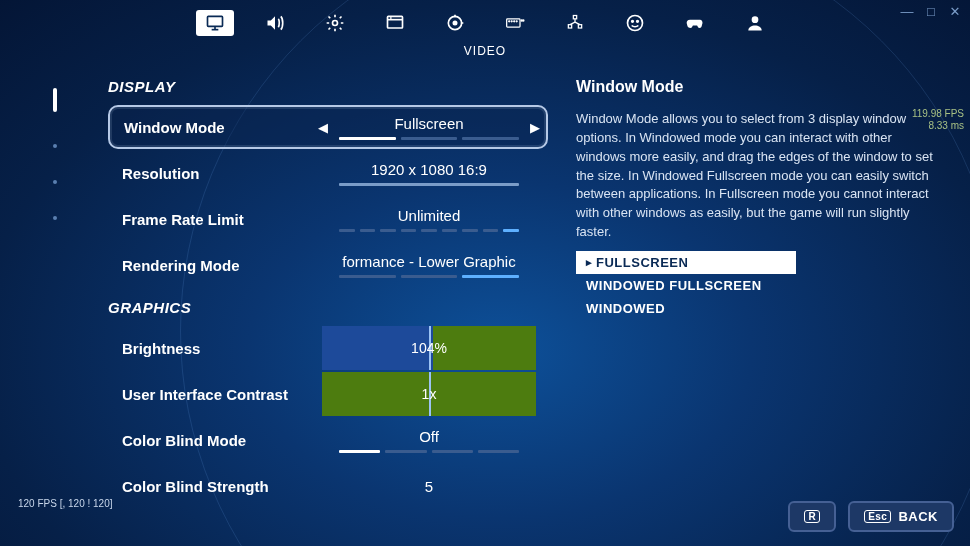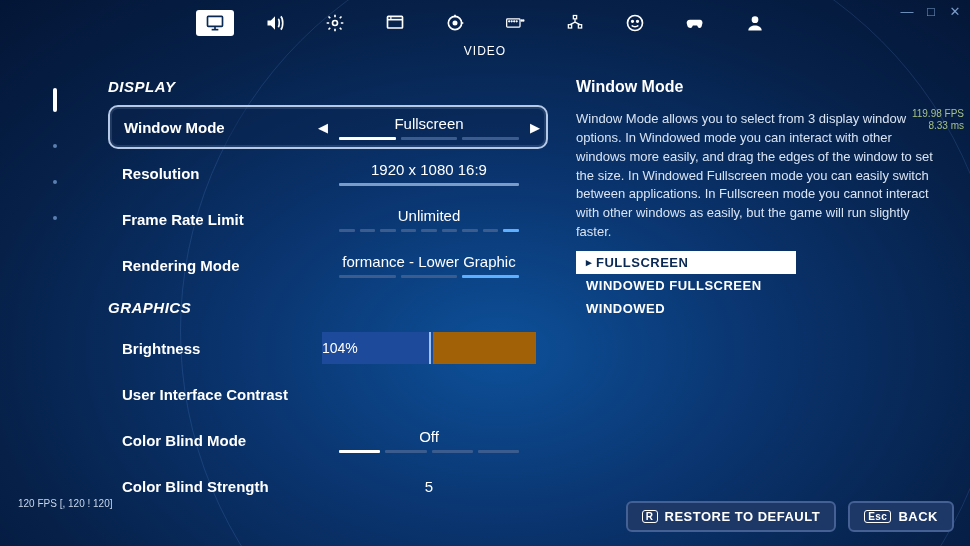--- a/index.html
+++ b/index.html
@@ -24,21 +24,21 @@
 .row .label{font-weight:700;font-size:15px;flex:0 0 200px}
 .valbox{flex:1;display:flex;flex-direction:column;align-items:center;justify-content:center;position:relative}
 .valtext{font-size:15px;font-weight:400}
 .arrows{position:absolute;left:-6px;right:-6px;top:50%;transform:translateY(-50%);display:flex;justify-content:space-between;pointer-events:none}
 .arrows span{font-size:13px;color:#fff}
 .segbar{margin-top:5px;display:flex;gap:5px;width:170px;justify-content:center}
 .segbar i{height:3px;flex:1;background:#3a5c8f;border-radius:1px}
 .segbar i.on{background:#fff}
 .segbar i.blue{background:#5eb0ff}
 .segbar.small{width:180px}
-.sliderbox{flex:1;height:32px;background:#a16207;position:relative;display:flex;align-items:center;justify-content:flex-start}
+.sliderbox{flex:1;height:44px;background:#4d7c0f;position:relative;display:flex;align-items:center;justify-content:center}
 .sliderbox .fill{position:absolute;left:0;top:0;bottom:0;background:#1d4a9a}
 .sliderbox .mark{position:absolute;top:0;bottom:0;width:2px;background:#9cc3f4}
 .sliderbox .txt{position:relative;font-size:14px}
 .desc{margin-left:28px;width:360px}
 .desc-title{font-weight:800;font-size:16px;margin-bottom:14px}
 .desc-body{font-size:13px;line-height:1.45;color:#d9e4f3;margin-bottom:9px}
 .optlist{width:220px}
 .optlist .opt{padding:4px 10px;font-weight:800;font-size:13px;letter-spacing:.5px}
 .optlist .opt.sel{background:#fff;color:#0a2a55;display:flex;align-items:center;gap:4px}
 .optlist .opt.sel::before{content:"▸";font-size:11px}
@@ -208,20 +208,24 @@
       <div class="label">Brightness</div>
       <div class="sliderbox">
         <div class="fill" style="width:52%"></div>
         <div class="mark" style="left:50%"></div>
         <div class="txt">104%</div>
       </div>
     </div>
 
     <div class="row">
       <div class="label">User Interface Contrast</div>
+      <div class="sliderbox">
+        <div class="mark" style="left:50%"></div>
+        <div class="txt">1x</div>
+      </div>
     </div>
 
     <div class="row">
       <div class="label">Color Blind Mode</div>
       <div class="valbox">
         <div class="valtext">Off</div>
         <div class="segbar small">
             <i class="on"></i>
             <i></i>
             <i></i>
@@ -251,19 +255,18 @@
 
 <div class="perf-top">
   <div>119.98 FPS</div>
   <div>8.33 ms</div>
 </div>
 <div class="perf-bot">120 FPS [, 120 ! 120]</div>
 
 <div class="bottom-btns">
   <div class="btn">
     <span class="key">R</span>
-    <span>RESTORE TO DEFAULT</span>
   </div>
   <div class="btn">
     <span class="key">Esc</span>
     <span>BACK</span>
   </div>
 </div>
 
 </body></html>

